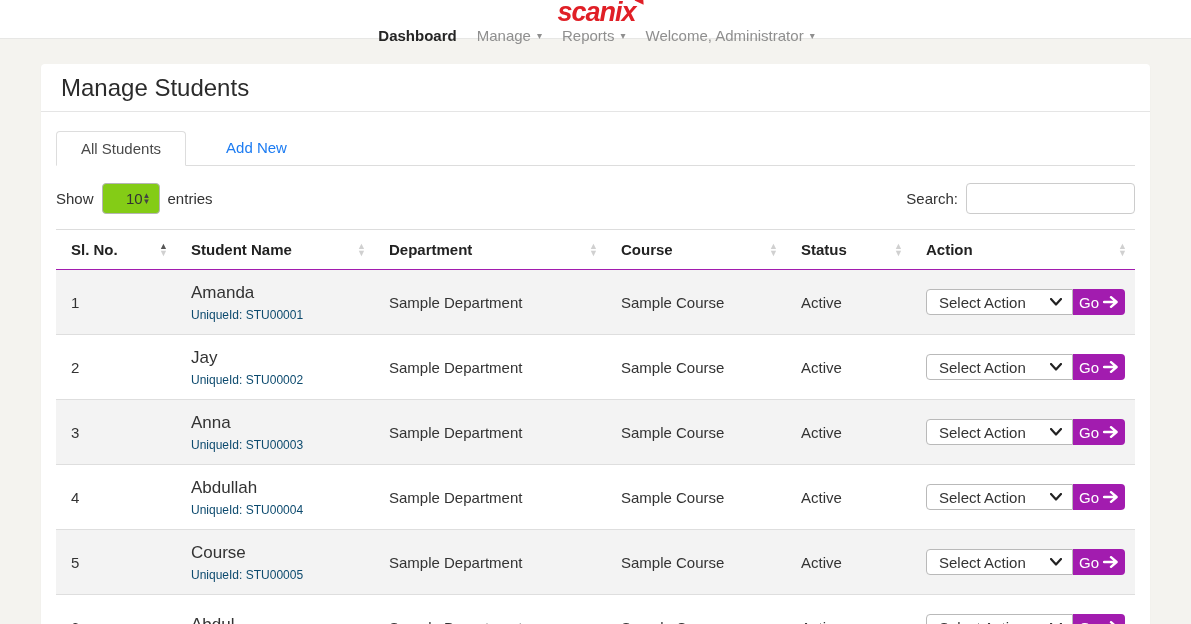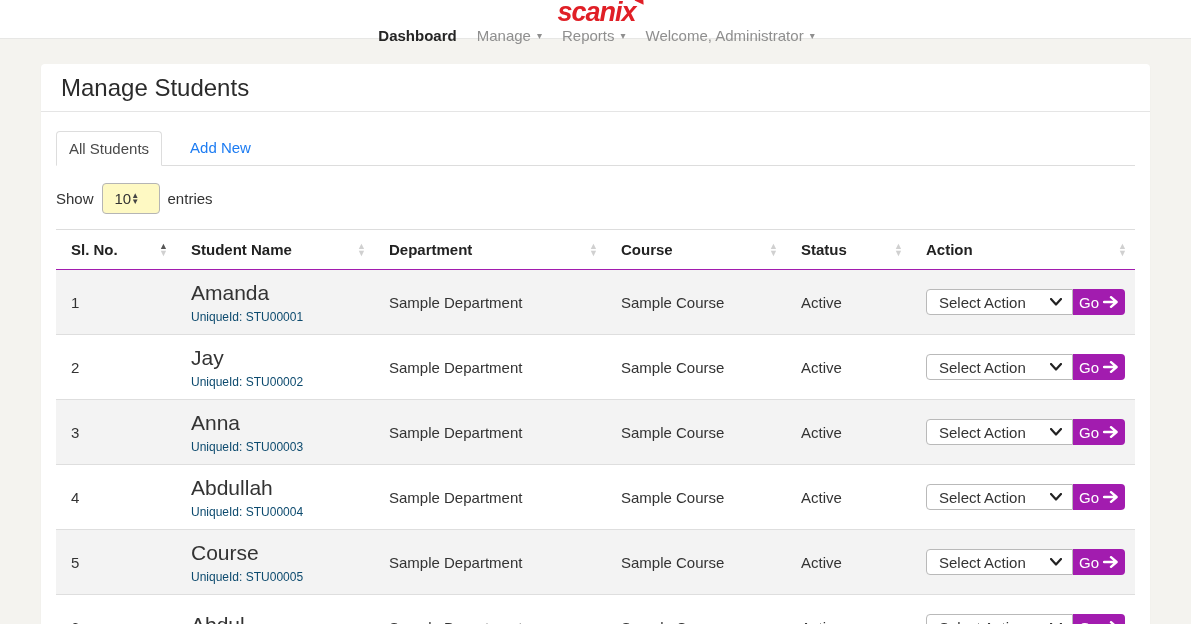--- a/index.html
+++ b/index.html
@@ -33,36 +33,36 @@
   
   .card {
     width:1109px; margin:25px auto 0 auto; background:#fff; border-radius:4px;
     box-shadow:0 1px 2px rgba(0,0,0,0.04);
   }
   .card-header { padding:13px 20px; border-bottom:1px solid #e5e5e5; }
   .card-title { font-size:24px; line-height:21px; color:#2b2b2b; font-weight:normal; }
   
   .tab-strip { margin:18px 15px 0 15px; border-bottom:1px solid #ddd; display:flex; }
   .tab {
-    font-size:15px; padding:8px 12px; cursor:pointer; position:relative; top:1px;
+    font-size:15px; padding:8px 24px; cursor:pointer; position:relative; top:1px;
   }
   .tab.active {
     border:1px solid #ddd; border-bottom:1px solid #fff;
     border-radius:4px 4px 0 0; color:#4a4a4a; background:#fff;
   }
   .tab.link { color:#1d7cf2; margin-left:16px; }
   
   .controls {
     margin:17px 15px 0 15px; display:flex; align-items:center; justify-content:space-between;
   }
   .show-group { display:flex; align-items:center; gap:8px; font-size:15px; color:#333; }
   .entries-select {
     border:1px solid #b5b5b5; border-radius:4px; height:31px; width:58px;
-    display:flex; align-items:center; justify-content:flex-start;
-    padding:0 8px 0 12px; cursor:pointer; background:#fef9c3;
+    display:flex; align-items:center; justify-content:flex-end;
+    padding:0 8px 0 12px; cursor:pointer; background:#84cc16;
   }
   .spinner { display:flex; flex-direction:column; line-height:6px; }
   .spinner span { font-size:8px; color:#444; }
   .search-group { display:flex; align-items:center; gap:8px; font-size:15px; color:#333; }
   .search-input {
     width:169px; height:31px; border:1px solid #ccc; border-radius:4px;
     padding:0 8px; font-size:14px; font-family:"Liberation Sans", sans-serif; outline:none;
   }
   
   table { width:1079px; margin:15px 15px 0 15px; border-collapse:collapse; table-layout:fixed; }
@@ -73,21 +73,21 @@
   }
   .sort-icon {
     position:absolute; right:8px; top:50%; transform:translateY(-50%);
     display:flex; flex-direction:column; line-height:7px;
   }
   .sort-icon span { font-size:9px; color:#d0d0d0; }
   .sort-icon.asc .up { color:#555; }
   td { font-size:15px; color:#333; padding:0 10px 0 15px; height:65px; vertical-align:middle; }
   tr.odd td { background:#f3f3f3; }
   tbody tr td { border-bottom:1px solid #dedede; }
-  .student-name { font-size:21px; color:#333; margin-bottom:5px; }
+  .student-name { font-size:17px; color:#333; margin-bottom:5px; }
   .student-uid { font-size:12px; color:#0c4a6e; font-weight:normal; }
   
   .action-group { display:flex; align-items:stretch; height:26px;justify-content:center; }
   .action-select {
     width:147px; background:#fff; border:1px solid #b9b9b9; border-radius:4px 0 0 4px;
     display:flex; align-items:center; justify-content:space-between;
     padding:0 10px 0 12px; cursor:pointer; font-size:15px; color:#333;
   }
   .go-button {
     width:52px; background:#a21caf; color:#fff; border:none; border-radius:0 4px 4px 0;
@@ -133,20 +133,24 @@
     <div class="show-group">
       <span>Show</span>
       <div class="entries-select">
         <span>10</span>
         <span class="spinner">
             <span>▲</span>
             <span>▼</span>
           </span>
       </div>
       <span>entries</span>
+    </div>
+    <div class="search-group">
+      <span>Search:</span>
+      <input class="search-input" type="text" value="" style="">
     </div>
   </div>
 
   <table>
     <colgroup>
       <col style="width:120px">
         <col style="width:198px">
         <col style="width:232px">
       <col style="width:180px">
         <col style="width:125px">

